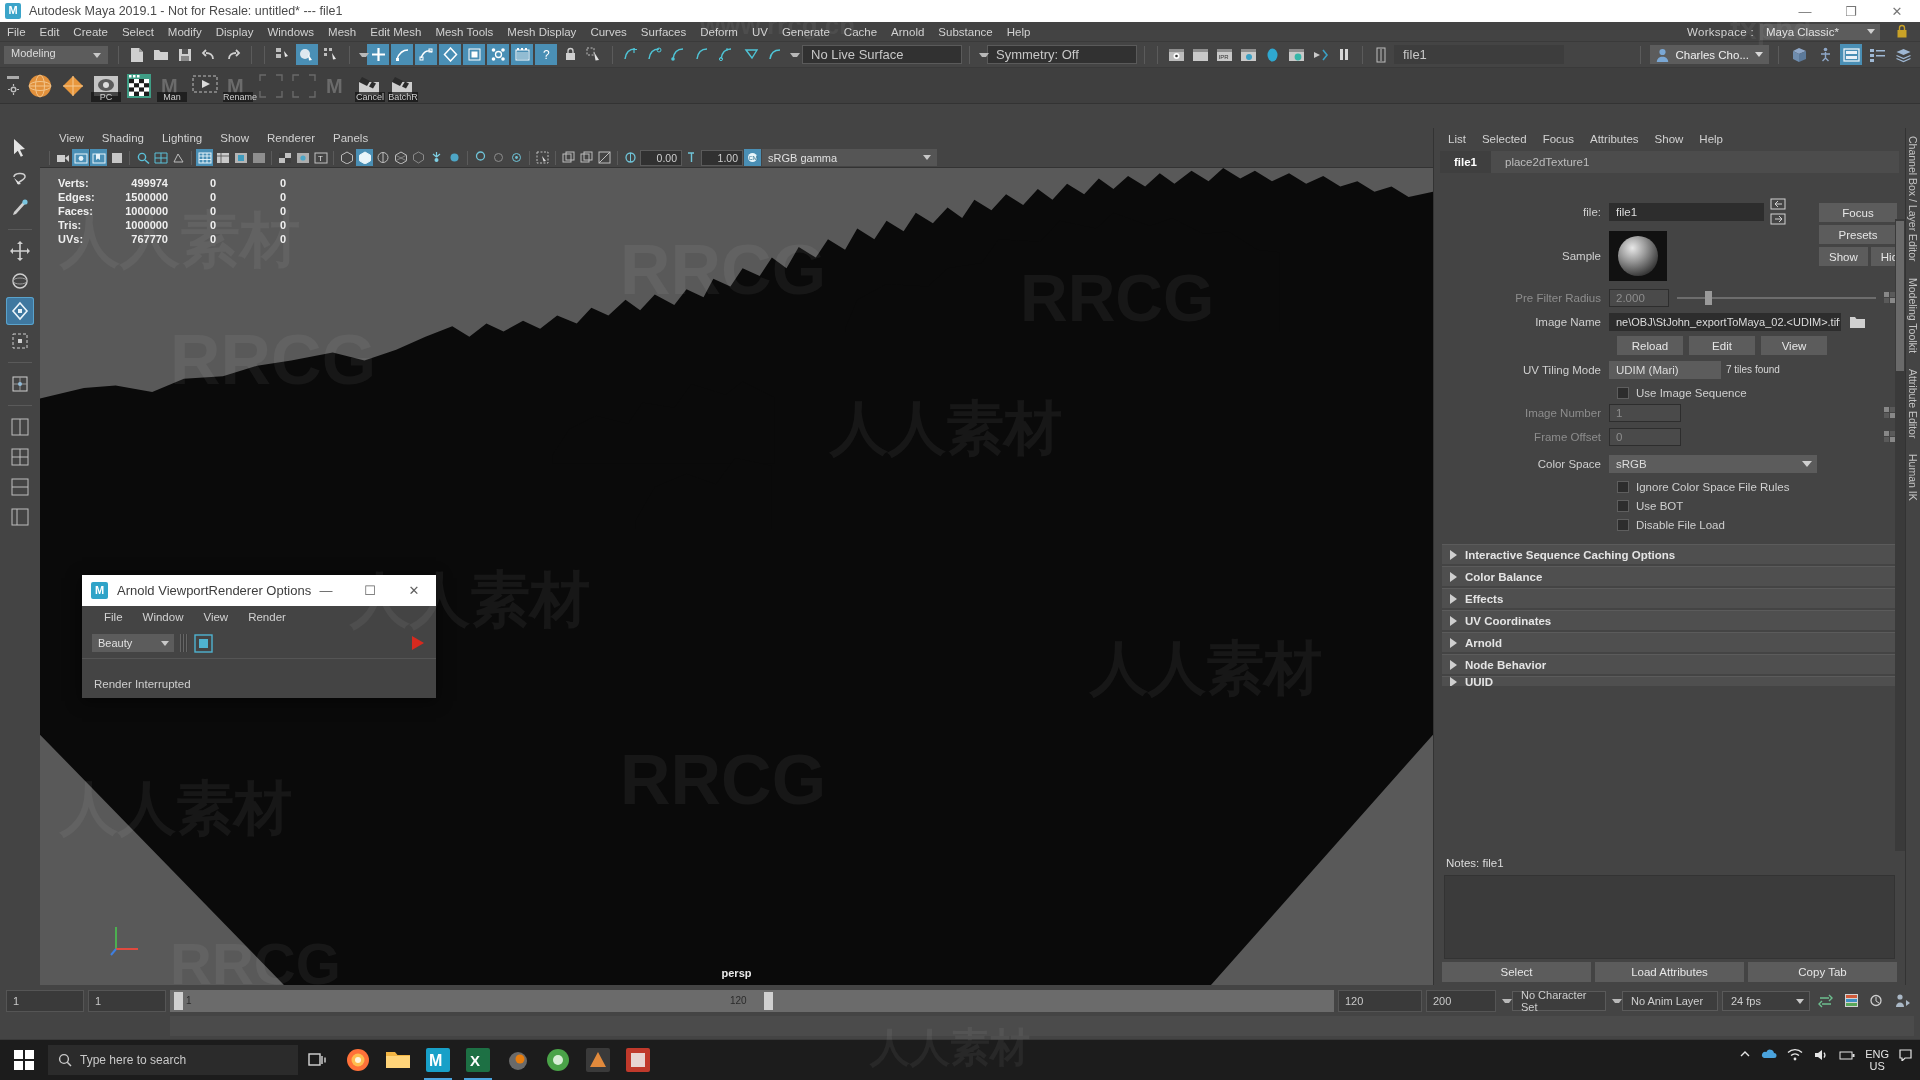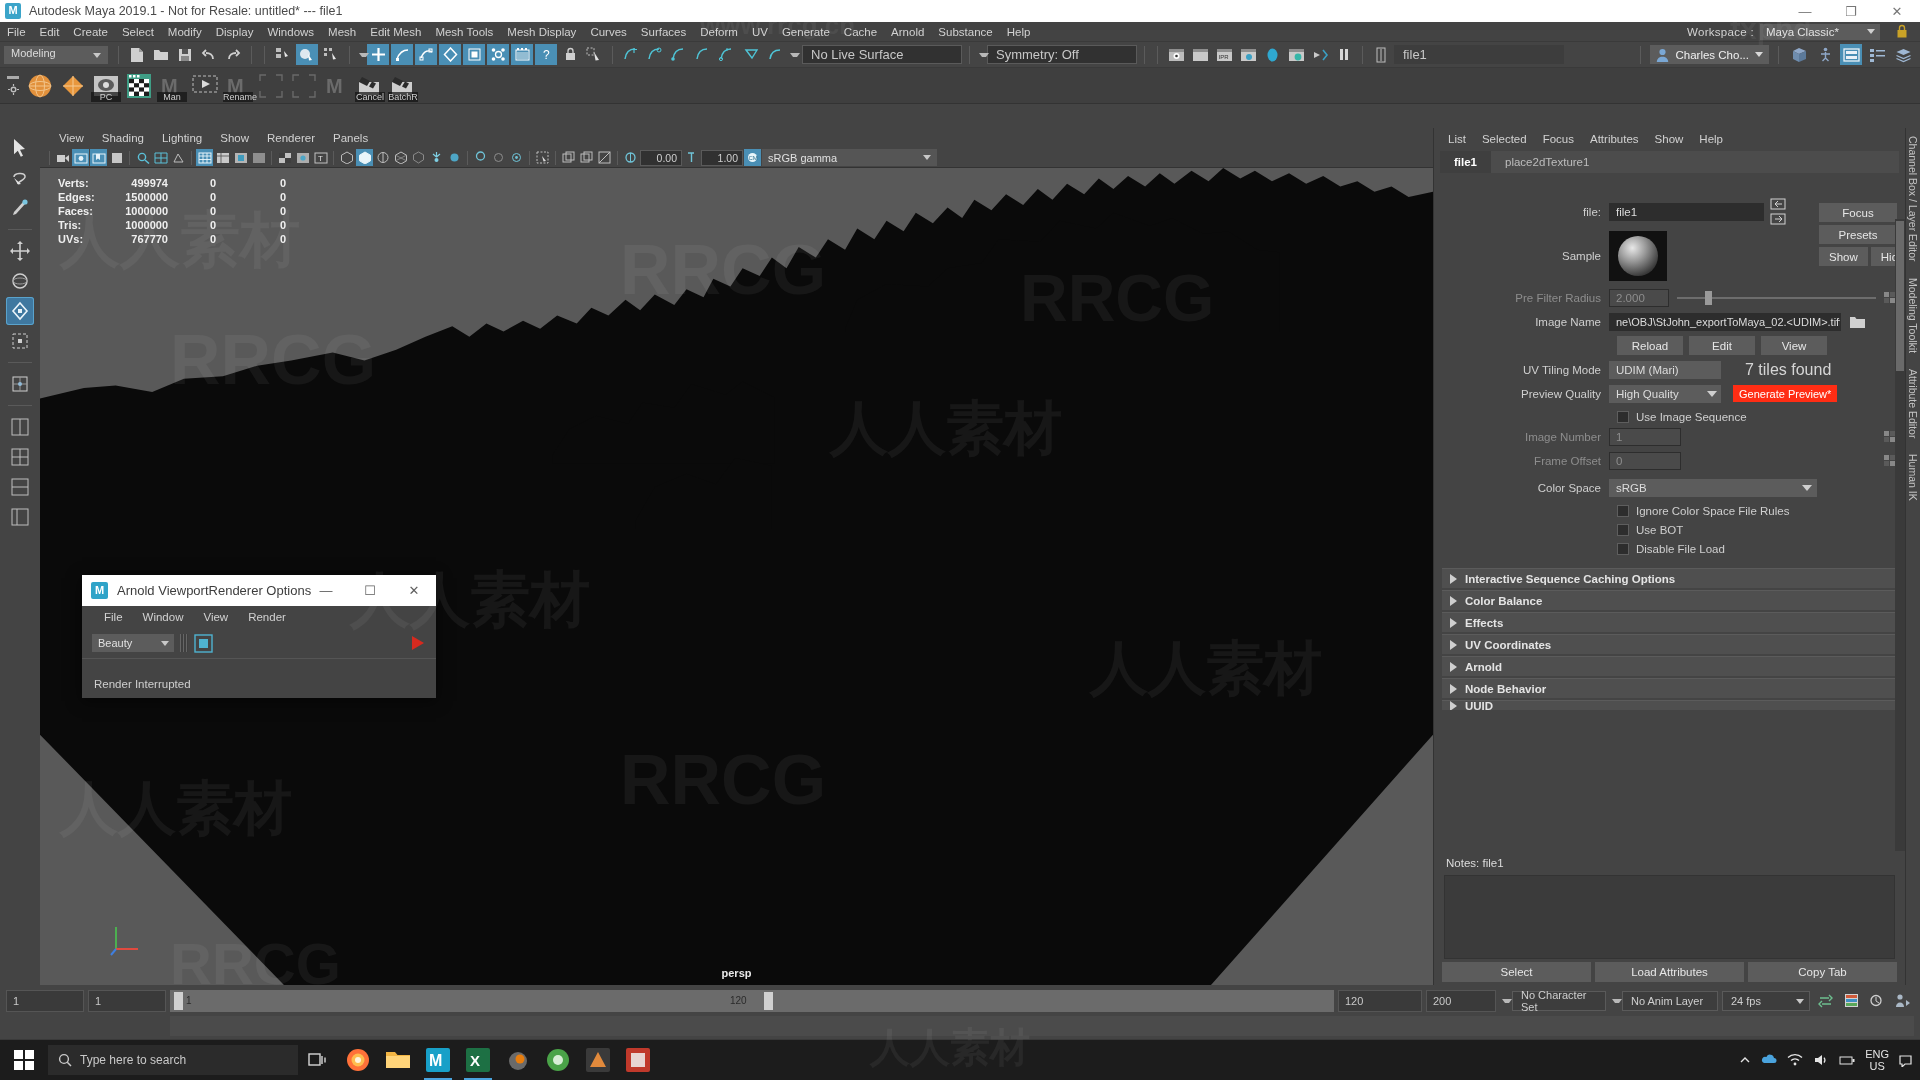--- a/index.html
+++ b/index.html
@@ -208,21 +208,21 @@
     font-size:10.5px;color:#c2c2c2;}
 
   
   .taskbar{position:absolute;left:0;right:0;bottom:0;height:40px;background:#1c1c1c;
     display:flex;align-items:center;}
   .tb-start{width:48px;height:40px;display:flex;align-items:center;justify-content:center;}
   .tb-search{width:250px;height:30px;background:#2b2b2b;display:flex;align-items:center;
     gap:8px;padding-left:10px;color:#c9c9c9;font-size:12px;}
   .tb-app{width:40px;height:40px;display:flex;align-items:center;justify-content:center;position:relative;}
   .tb-app.active:after{content:"";position:absolute;bottom:0;left:6px;right:6px;height:2px;background:#4aa3dd;}
-  .tb-right{margin-left:auto;display:flex;align-items:center;gap:10px;padding-right:8px;
+  .tb-right{margin-left:auto;display:flex;align-items:flex-start;gap:10px;padding-right:8px;
     color:#e4e4e4;font-size:11px;}
   .tb-lang{text-align:center;line-height:12px;font-size:11px;}
 
   
   .silo{position:absolute;left:0;top:0;width:100%;height:100%;}
   .wm{position:absolute;color:rgba(255,255,255,.055);font-weight:bold;pointer-events:none;
     white-space:nowrap;}
 </style>
 </head>
 <body>
@@ -1100,33 +1100,23 @@
 
         <div class="row" style="padding-left:183px;gap:6px;">
           <div class="btn" style="width:66px;">Reload</div>
           <div class="btn" style="width:66px;">Edit</div>
           <div class="btn" style="width:66px;">View</div>
         </div>
 
         <div class="row">
           <div class="rlabel">UV Tiling Mode</div>
           <div class="inp" style="background:#5c5c5c;border-color:#5c5c5c;width:112px;">UDIM (Mari)</div>
-          <div style="margin-left:24px;font-size:16px;color:#d5d5d5;">7 tiles found</div>
-        </div>
-
-        <div class="row">
-          <div class="rlabel">Preview Quality</div>
-          <div class="inp" style="background:#5c5c5c;border-color:#5c5c5c;width:94px;position:relative;">
-            <span>High Quality</span>
-          </div>
-          <div style="width:18px;height:18px;background:#5c5c5c;display:flex;align-items:center;justify-content:center;">
-            <span style="border-left:5px solid transparent;border-right:5px solid transparent;border-top:6px solid #cfcfcf;"></span>
-          </div>
-          <div class="gp-btn" style="margin-left:12px;">Generate Preview*</div>
-        </div>
+          <div style="margin-left:5px;font-size:10px;color:#d5d5d5;">7 tiles found</div>
+        </div>
+
 
         <div class="chkrow">
           <div class="chk"></div>
           <span>Use Image Sequence</span>
         </div>
 
         <div class="row">
           <div class="rlabel dim">Image Number</div>
           <div class="inp dim" style="width:72px;">1</div>
           <div style="flex:1;"></div>

